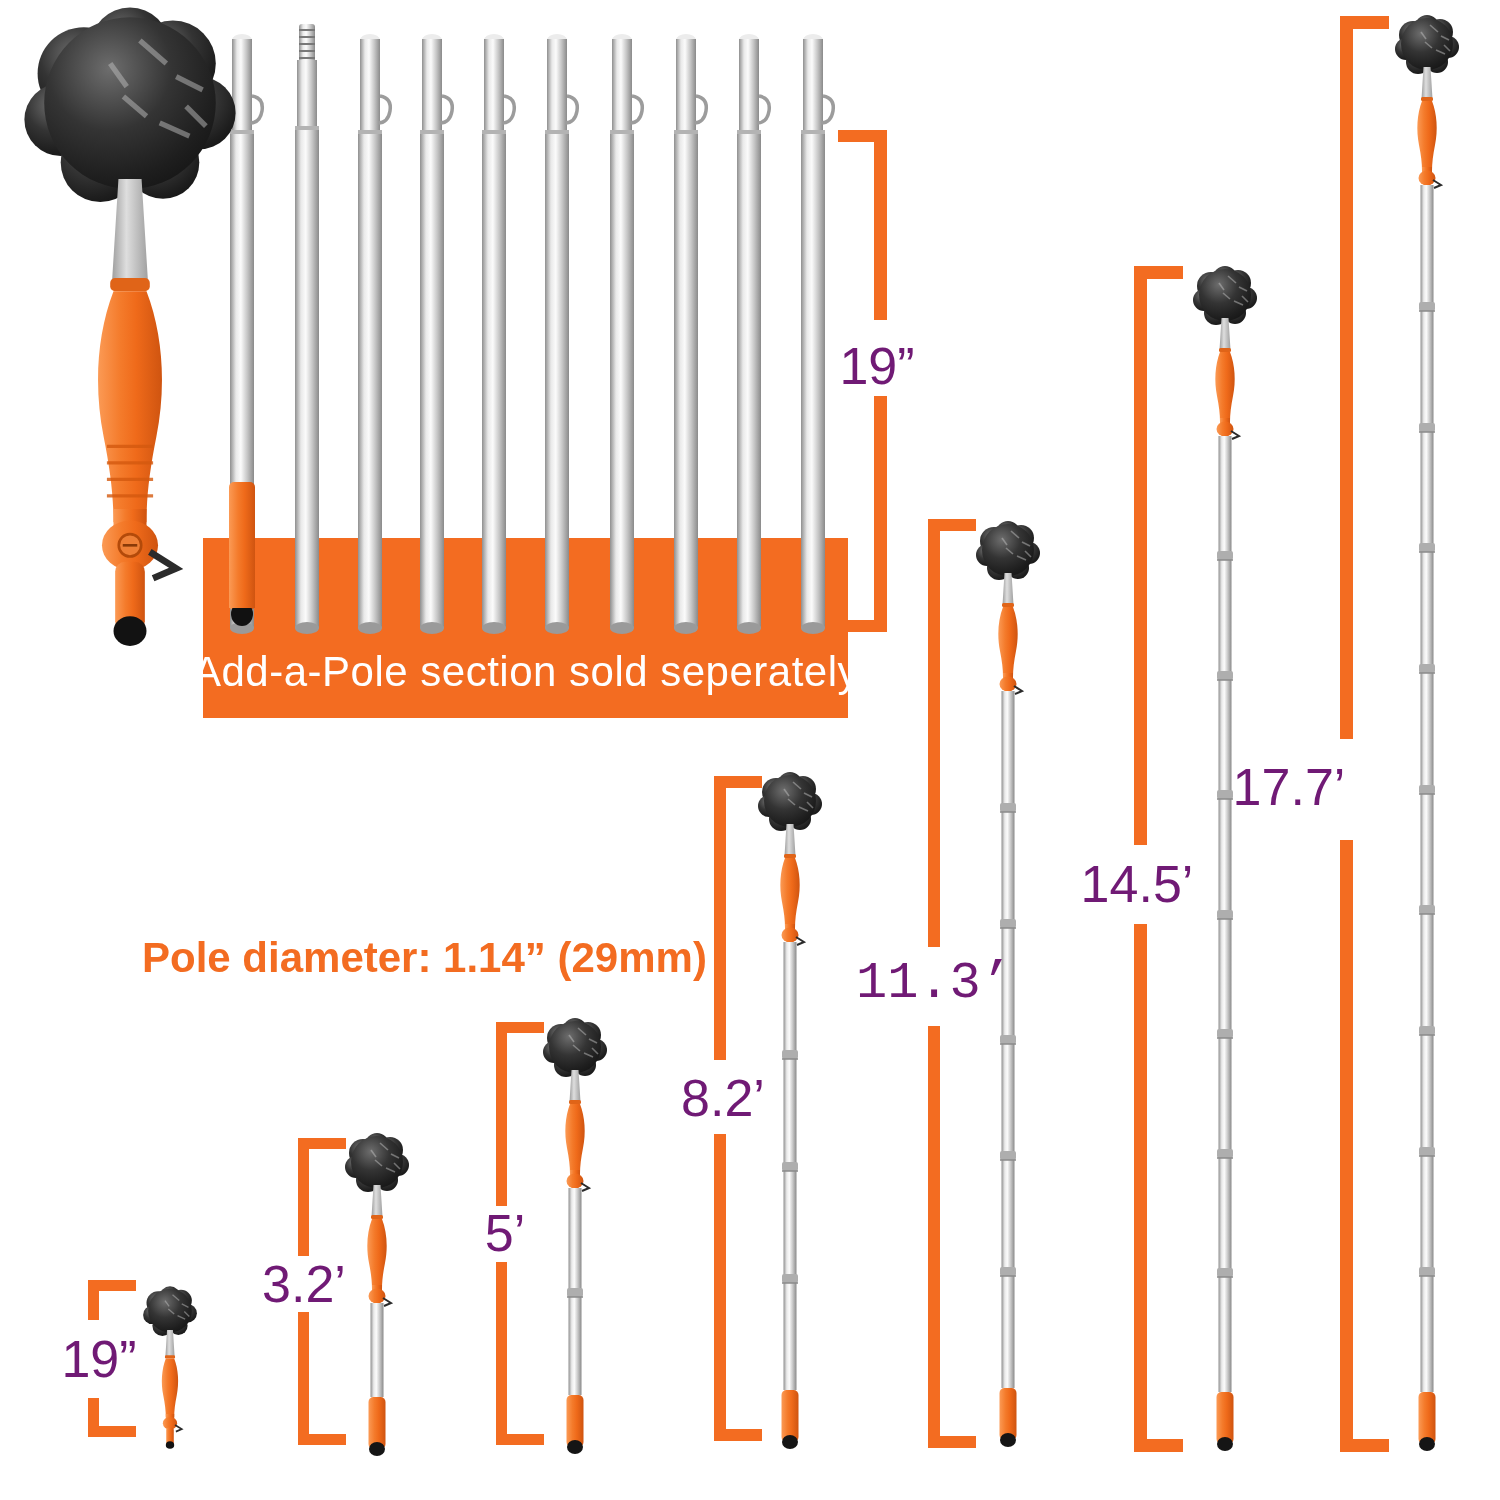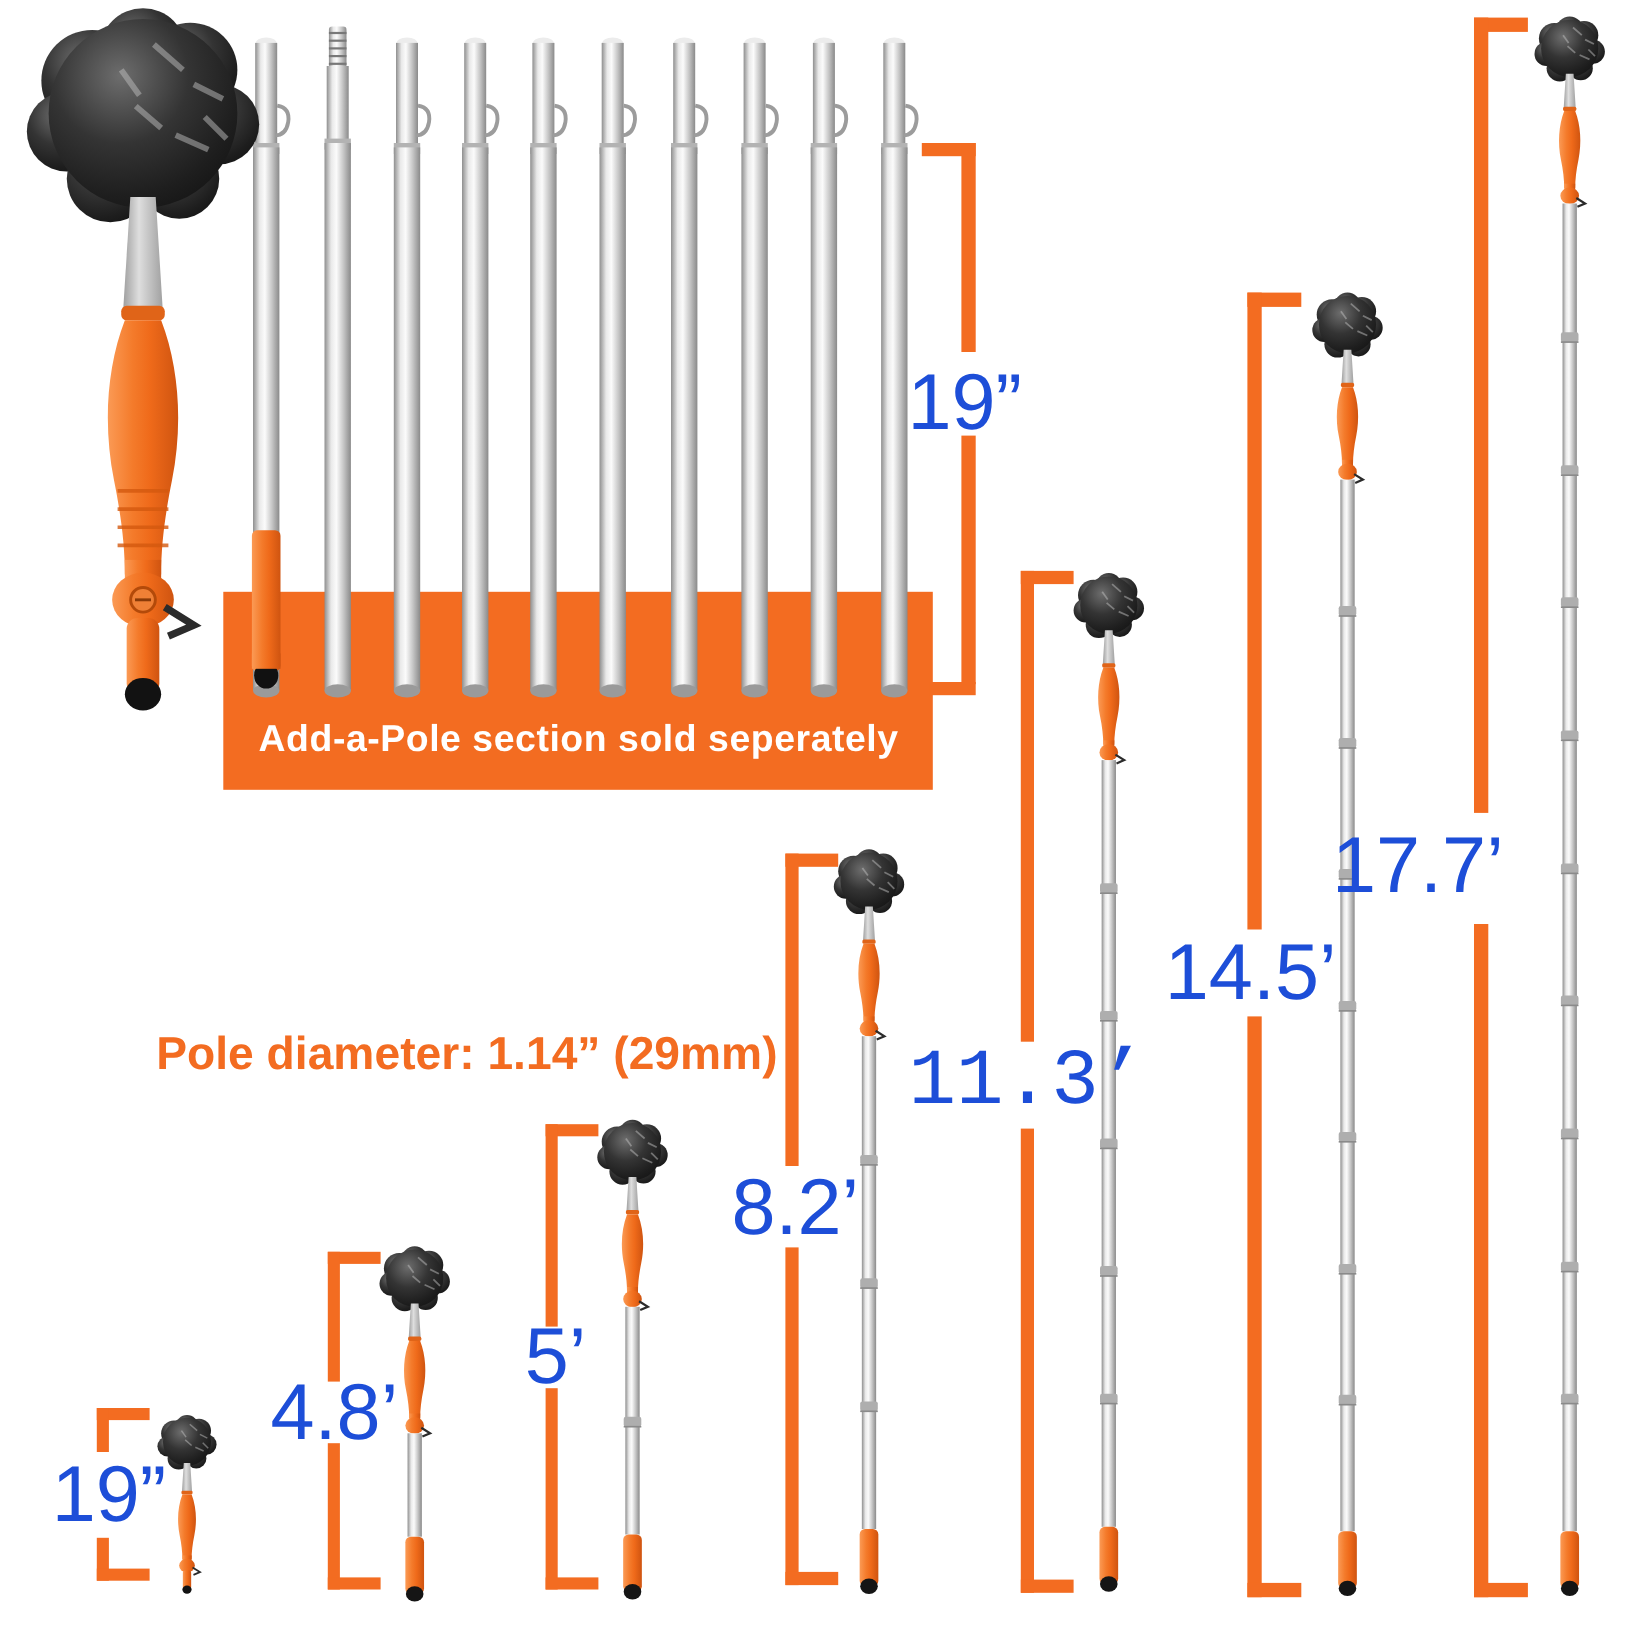--- a/index.html
+++ b/index.html
@@ -4,25 +4,25 @@
 <style>
   html,body{margin:0;padding:0;background:#fff;}
   #stage{
     position:relative;width:1500px;height:1500px;background:#ffffff;overflow:hidden;
     font-family:"Liberation Sans", sans-serif;
   }
   #art{position:absolute;left:0;top:0;}
   .txt{position:absolute;white-space:nowrap;color:#1c1c1c;}
   .meas{
     transform:translate(-50%,-50%);
-    font-size:72px;line-height:1;color:#1d4ed8;letter-spacing:0px;
+    font-size:52px;line-height:1;color:#701a75;letter-spacing:0px;
   }
   .banner-label{
     transform:translate(-50%,-50%);
-    color:#ffffff;font-weight:bold;font-size:34px;letter-spacing:.5px;
+    color:#ffffff;font-weight:normal;font-size:42px;letter-spacing:.5px;
   }
   .add-heights{left:203px;top:800px;font-weight:bold;font-size:34px;line-height:46px;color:#111;}
   .add-heights .lines{padding-left:26px;}
   .pole-diam{left:96px;top:934px;font-weight:bold;font-size:42px;color:#F36C21;margin-left:46px;}
 </style>
 </head>
 <body>
 
 <div id="stage">
 
@@ -274,20 +274,20 @@
     </g>
   </svg>
 
   <div class="txt banner-label" style="left:526px;top:672px;">Add-a-Pole section sold seperately</div>
 
 
   <div class="txt pole-diam">Pole diameter: 1.14” (29mm)</div>
 
   <div class="txt meas" style="left:877px;top:366px;">19”</div>
   <div class="txt meas" style="left:99px;top:1359px;">19”</div>
-  <div class="txt meas" style="left:304px;top:1284px;">4.8’</div>
+  <div class="txt meas" style="left:304px;top:1284px;">3.2’</div>
   <div class="txt meas" style="left:505px;top:1233px;">5’</div>
   <div class="txt meas" style="left:723px;top:1098px;">8.2’</div>
   <div class="txt meas" style="left:934px;top:984px;font-family:Liberation Mono, monospace;">11.3’</div>
   <div class="txt meas" style="left:1137px;top:884px;">14.5’</div>
   <div class="txt meas" style="left:1270px;top:787px;margin-left:19px;">17.7’</div>
 
 </div>
 
 </body></html>

